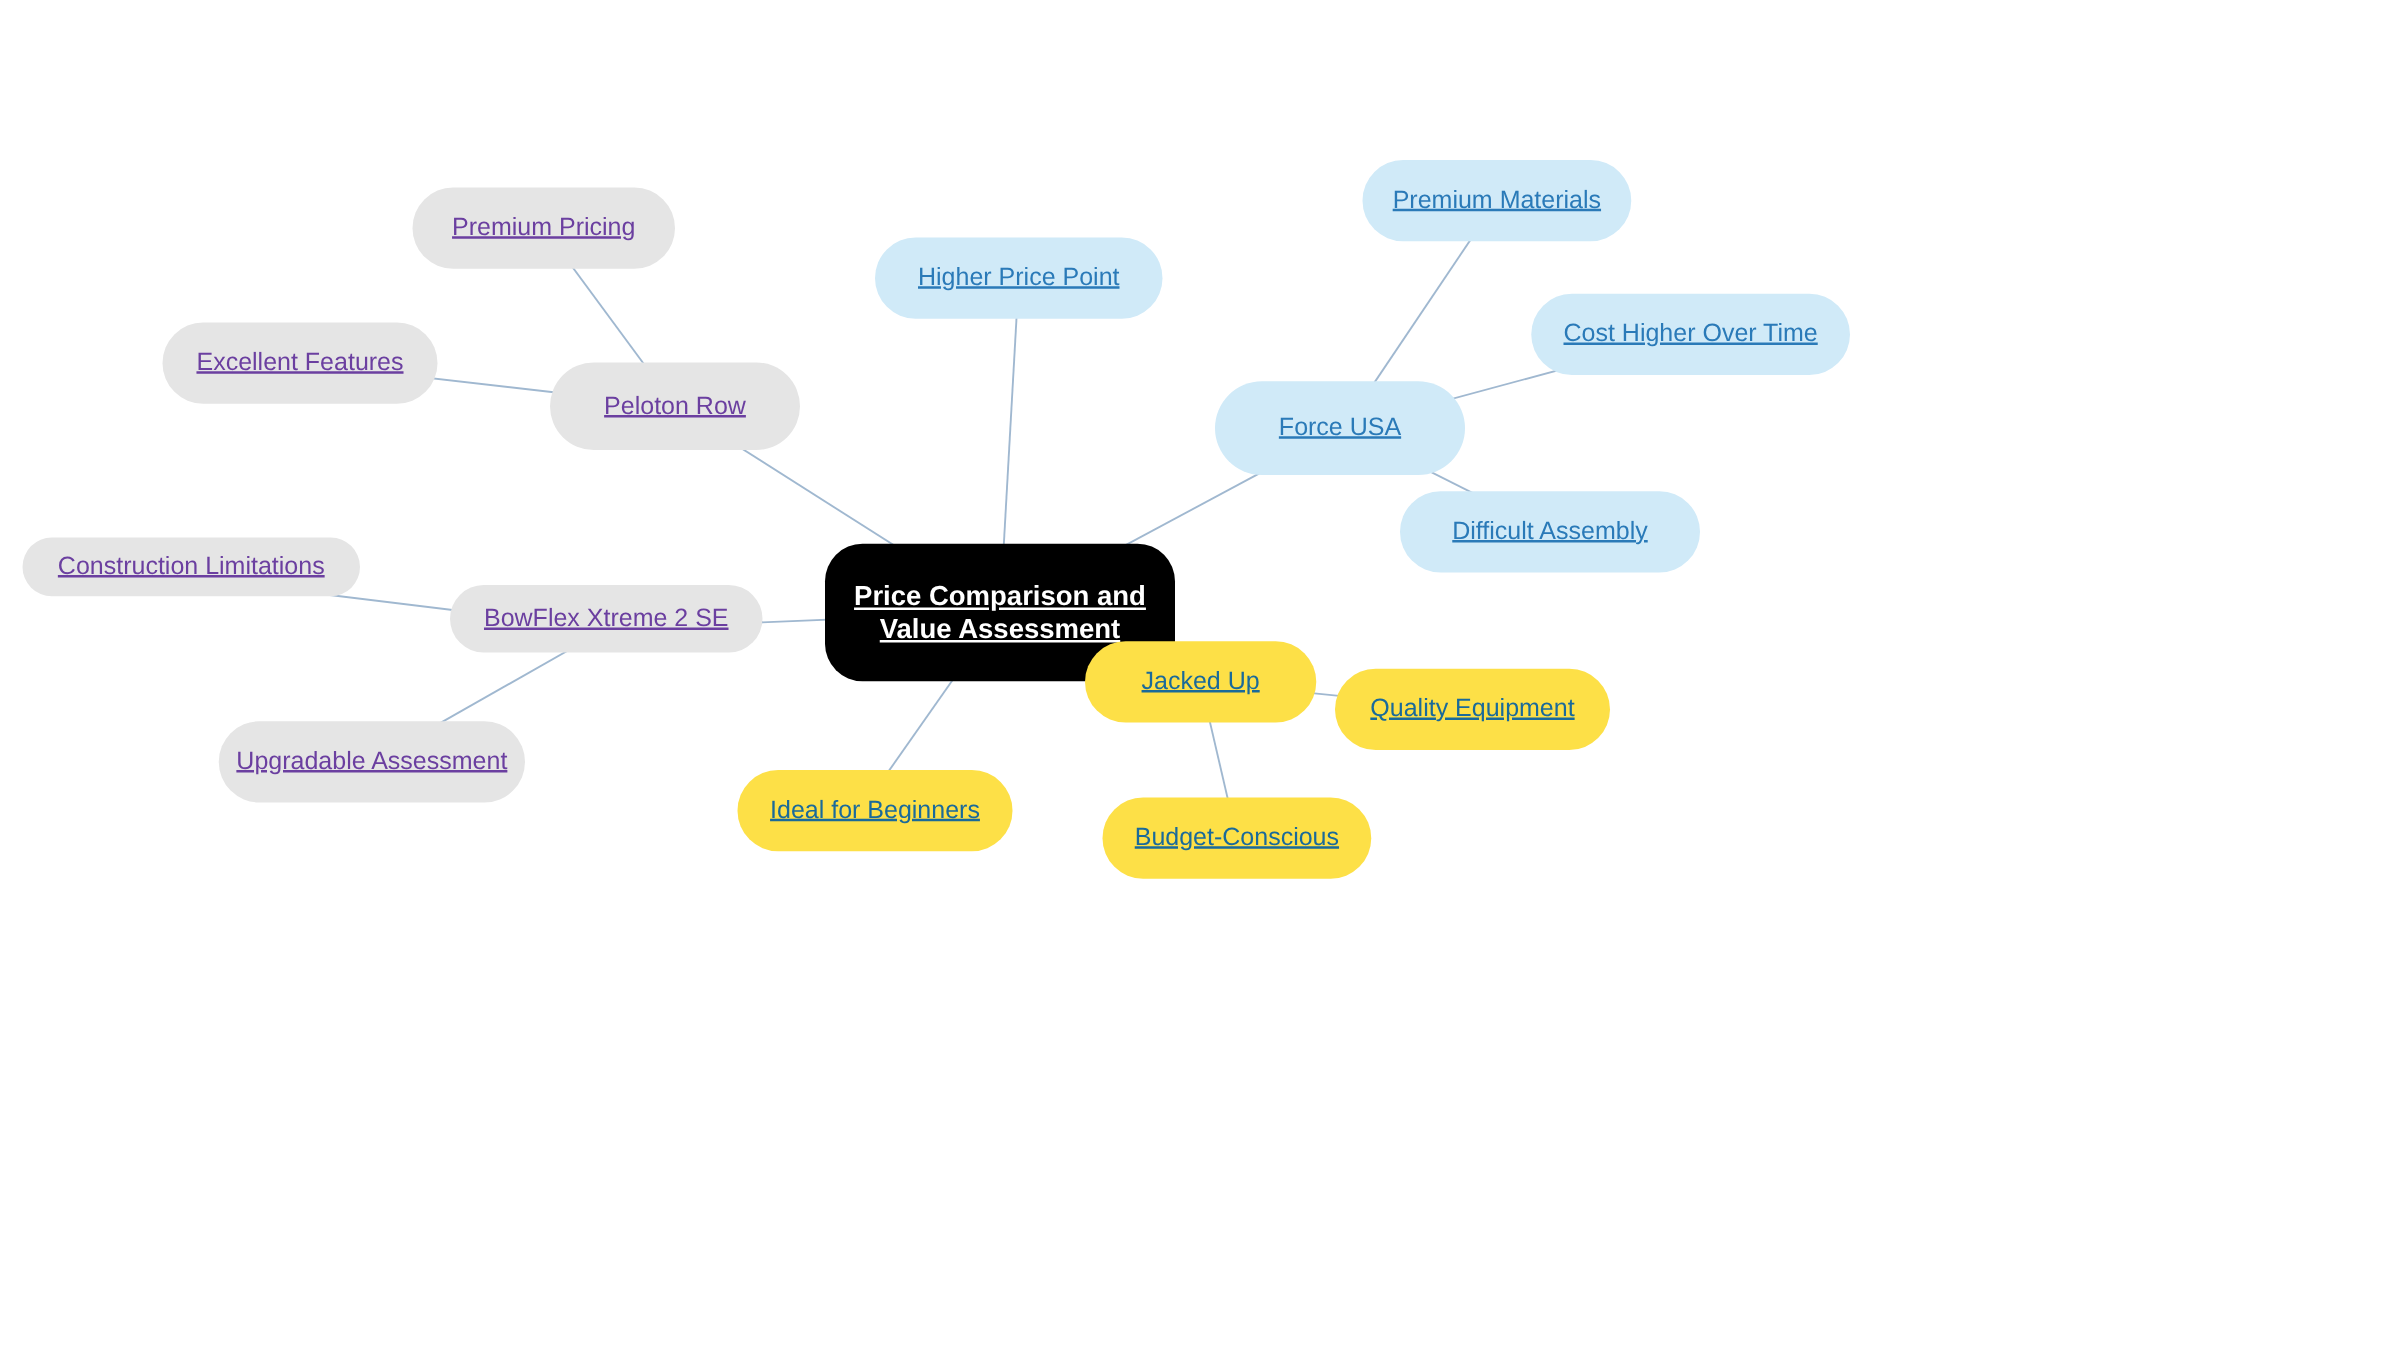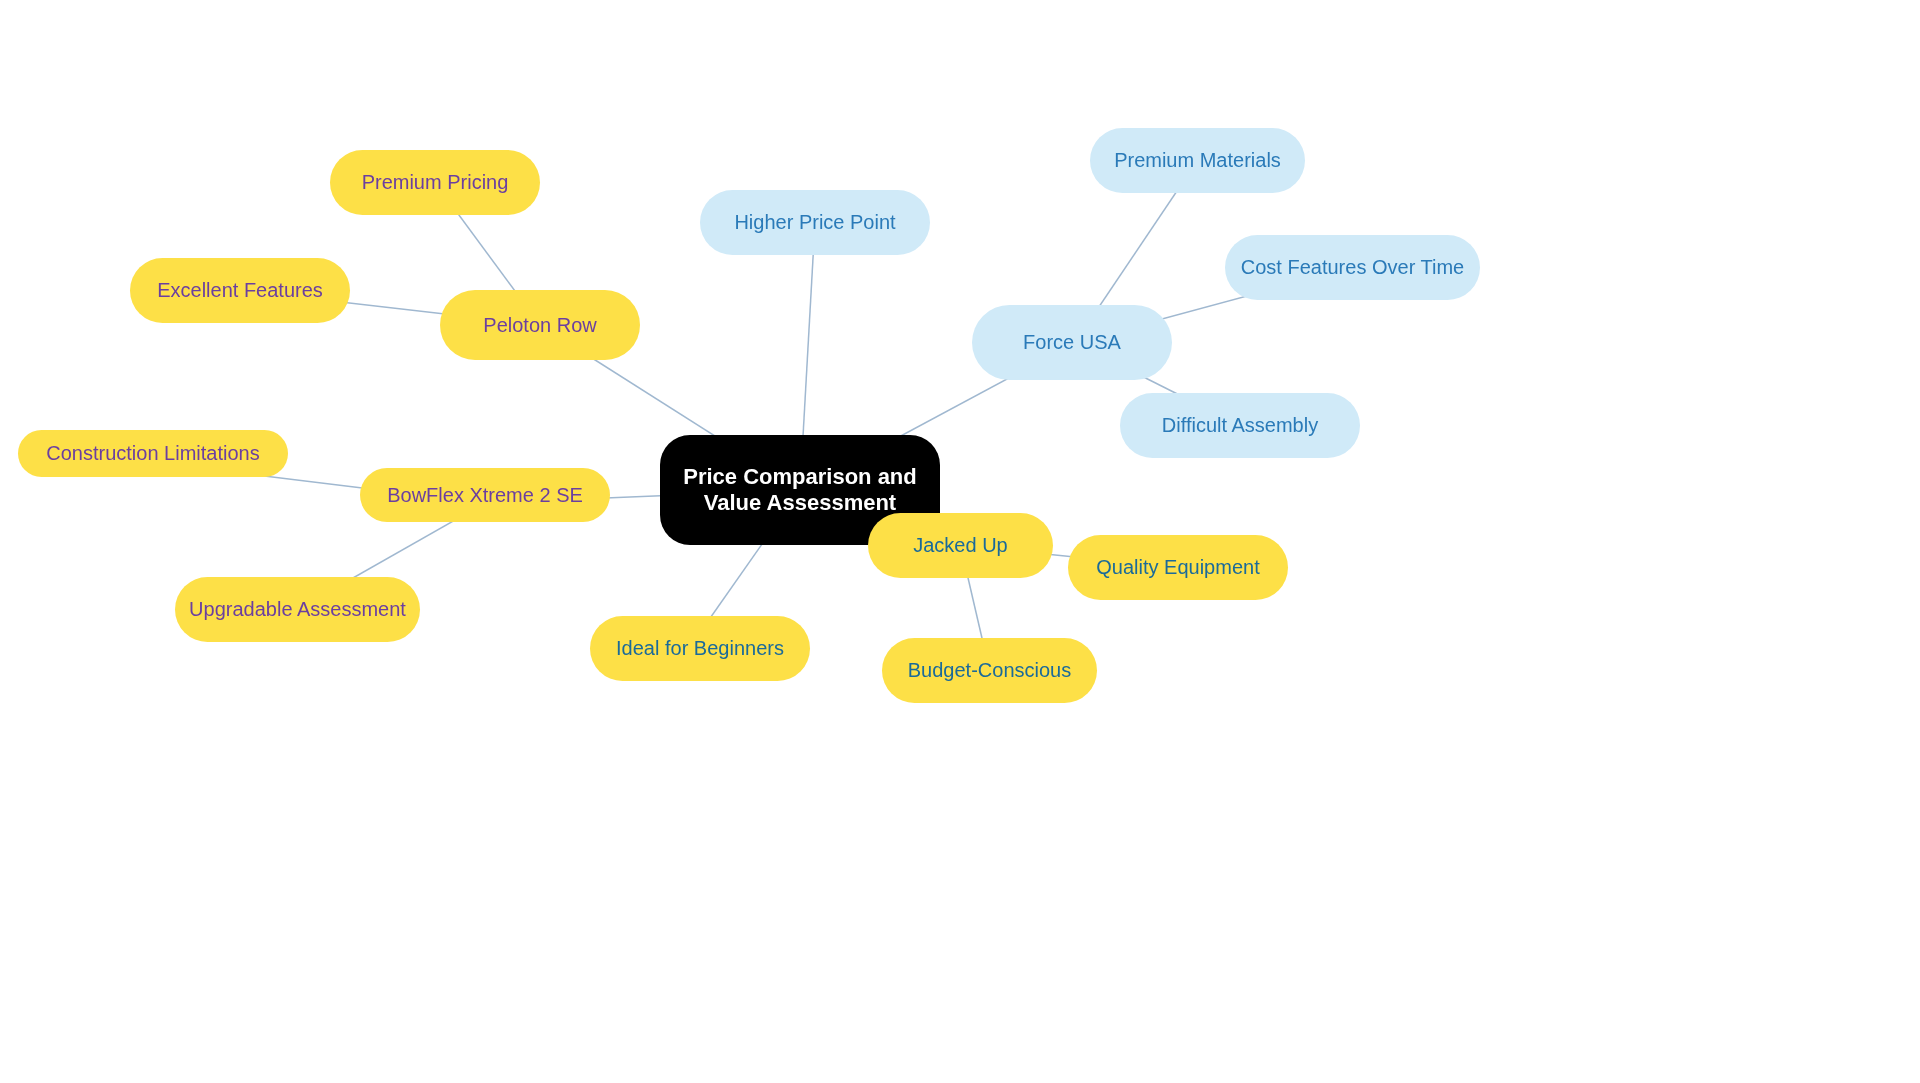--- a/index.html
+++ b/index.html
@@ -21,32 +21,33 @@
     }
     .node {
       position: absolute;
       border-radius: 50px;
       display: flex;
       align-items: center;
       justify-content: center;
       text-align: center;
       z-index: 1;
       cursor: pointer;
+      text-decoration: underline;
     }
     .node-center {
       background: #000000;
       color: #ffffff;
       font-size: 22px;
       font-weight: 600;
       width: 280px;
       height: 110px;
       border-radius: 30px;
     }
     .node-purple {
-      background: #fde047;
+      background: #e5e5e5;
       color: #6b3fa0;
       font-size: 20px;
       font-weight: 500;
       border: none;
     }
     .node-blue {
       background: #d0eaf8;
       color: #2a7ab8;
       font-size: 20px;
       font-weight: 500;
@@ -116,21 +117,21 @@
 
 <div class="node node-blue" style="left: 700px; top: 190px; width: 230px; height: 65px;">
   <span>Higher Price Point</span>
 </div>
 
 <div class="node node-blue" style="left: 1090px; top: 128px; width: 215px; height: 65px;">
   <span>Premium Materials</span>
 </div>
 
 <div class="node node-blue" style="left: 1225px; top: 235px; width: 255px; height: 65px;">
-  <span>Cost Features Over Time</span>
+  <span>Cost Higher Over Time</span>
 </div>
 
 <div class="node node-blue" style="left: 1120px; top: 393px; width: 240px; height: 65px;">
   <span>Difficult Assembly</span>
 </div>
 
 <div class="node node-light-blue" style="left: 868px; top: 513px; width: 185px; height: 65px;">
   <span>Jacked Up</span>
 </div>
 

